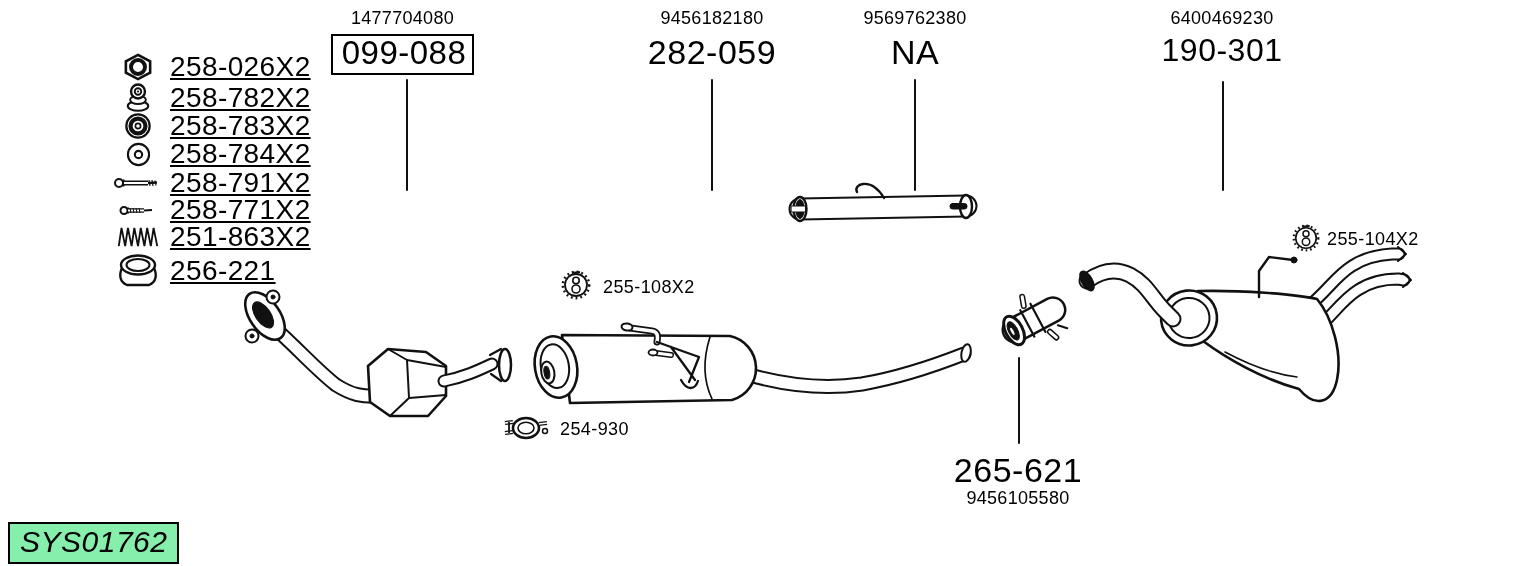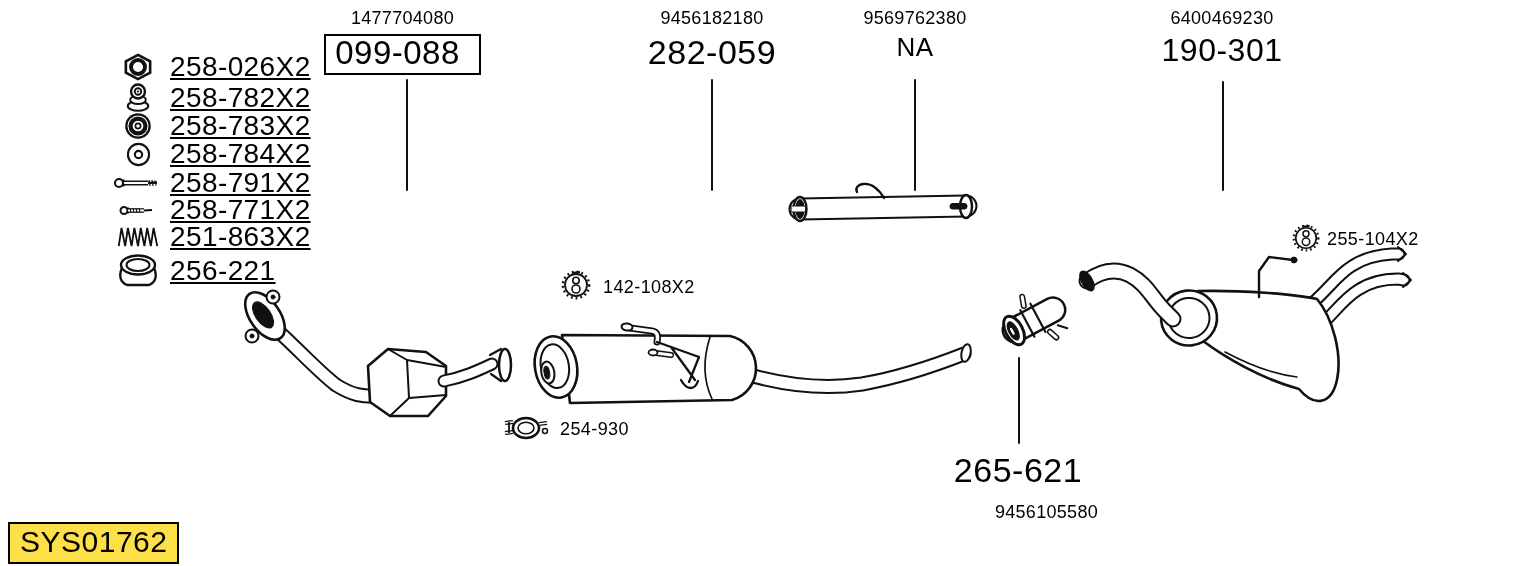--- a/index.html
+++ b/index.html
@@ -9,30 +9,30 @@
   }
   .art{position:absolute;left:0;top:0;width:1530px;height:566px;}
   
   .lrow{position:absolute;left:108px;height:34px;display:flex;align-items:center;}
   .ibox{width:60px;display:flex;justify-content:center;align-items:center;}
   .llabel{font-size:28px;margin-left:2px;letter-spacing:0.4px;white-space:nowrap;text-decoration:underline;}
   
   .callout{position:absolute;text-align:center;}
   .ref{font-size:18px;letter-spacing:0.3px;white-space:nowrap;}
   .code{font-size:33px;letter-spacing:0.5px;margin-top:5px;line-height:1.06;white-space:nowrap;}
-  .boxed{display:inline-block;border:2px solid #000;padding:0 19px 2px 9px;}
+  .boxed{display:inline-block;border:2px solid #000;padding:0 6px 2px 9px;}
   .code-first .code{margin-top:8px;}
-  .code-first .ref{margin-top:14px;text-align:right;}
+  .code-first .ref{}
   
   .plabel{position:absolute;font-size:18px;letter-spacing:0.4px;white-space:nowrap;}
   .picon{position:absolute;}
   
   .sysbox{
     position:absolute;left:8px;top:522px;border:2.5px solid #000;
-    padding:1px 10px 3px 10px;font-size:30px;letter-spacing:0.5px;background:#fde047;
+    padding:1px 10px 3px 10px;font-size:30px;letter-spacing:0.5px;background:#86efac;font-style:italic;
   }
 </style>
 </head>
 <body>
 
 <div class="canvas">
 
   <svg class="art" viewBox="0 0 1530 566" fill="none" stroke-linecap="round" stroke-linejoin="round">
 
     <g stroke="#111" stroke-width="2">
@@ -229,21 +229,21 @@
     <div class="code boxed">099-088</div>
   </div>
 
   <div class="callout" style="left:628px;top:8px;width:168px">
     <div class="ref">9456182180</div>
     <div class="code" style="font-size:34px">282-059</div>
   </div>
 
   <div class="callout" style="left:852px;top:8px;width:126px">
     <div class="ref">9569762380</div>
-    <div class="code" style="font-size:26px">NA</div>
+    <div class="code" style="font-size:34px">NA</div>
   </div>
 
   <div class="callout" style="left:1138px;top:8px;width:168px">
     <div class="ref">6400469230</div>
     <div class="code" style="font-size:32px">190-301</div>
   </div>
 
   <div class="callout code-first" style="left:938px;top:444px;width:160px">
     <div class="code" style="font-size:34px">265-621</div>
     <div class="ref">9456105580</div>
@@ -251,21 +251,21 @@
 
   <span class="picon" style="left:560px;top:270px">
     <svg width="32" height="30" viewBox="0 0 32 30">
         <path d="M12,3 L20,2" stroke="#111" stroke-width="2"></path>
         <circle cx="16" cy="15" r="13.2" fill="none" stroke="#111" stroke-width="2.4" stroke-dasharray="1.8 3"></circle>
         <circle cx="16" cy="15" r="11" fill="#fff" stroke="#111" stroke-width="1.8"></circle>
         <circle cx="16" cy="10.5" r="3.2" fill="#fff" stroke="#111" stroke-width="1.6"></circle>
         <circle cx="16" cy="19" r="4" fill="#fff" stroke="#111" stroke-width="1.6"></circle>
       </svg>
   </span>
-  <span class="plabel" style="left:603px;top:277px">142-108X2</span>
+  <span class="plabel" style="left:603px;top:277px">255-108X2</span>
 
   <span class="picon" style="left:502px;top:415px">
     <svg width="48" height="26" viewBox="0 0 48 26">
         <path d="M3,8 L11,7" stroke="#111" stroke-width="4"></path>
         <path d="M3,8 L11,7" stroke="#fff" stroke-width="1.5"></path>
         <path d="M3,18 L11,17" stroke="#111" stroke-width="4"></path>
         <path d="M3,18 L11,17" stroke="#fff" stroke-width="1.5"></path>
         <path d="M7,7 L7,18" stroke="#111" stroke-width="1.8"></path>
         <ellipse cx="24" cy="13" rx="13" ry="10" fill="#fff" stroke="#111" stroke-width="2.6"></ellipse>
         <ellipse cx="24" cy="13" rx="8" ry="5.8" fill="#fff" stroke="#111" stroke-width="1.6"></ellipse>

